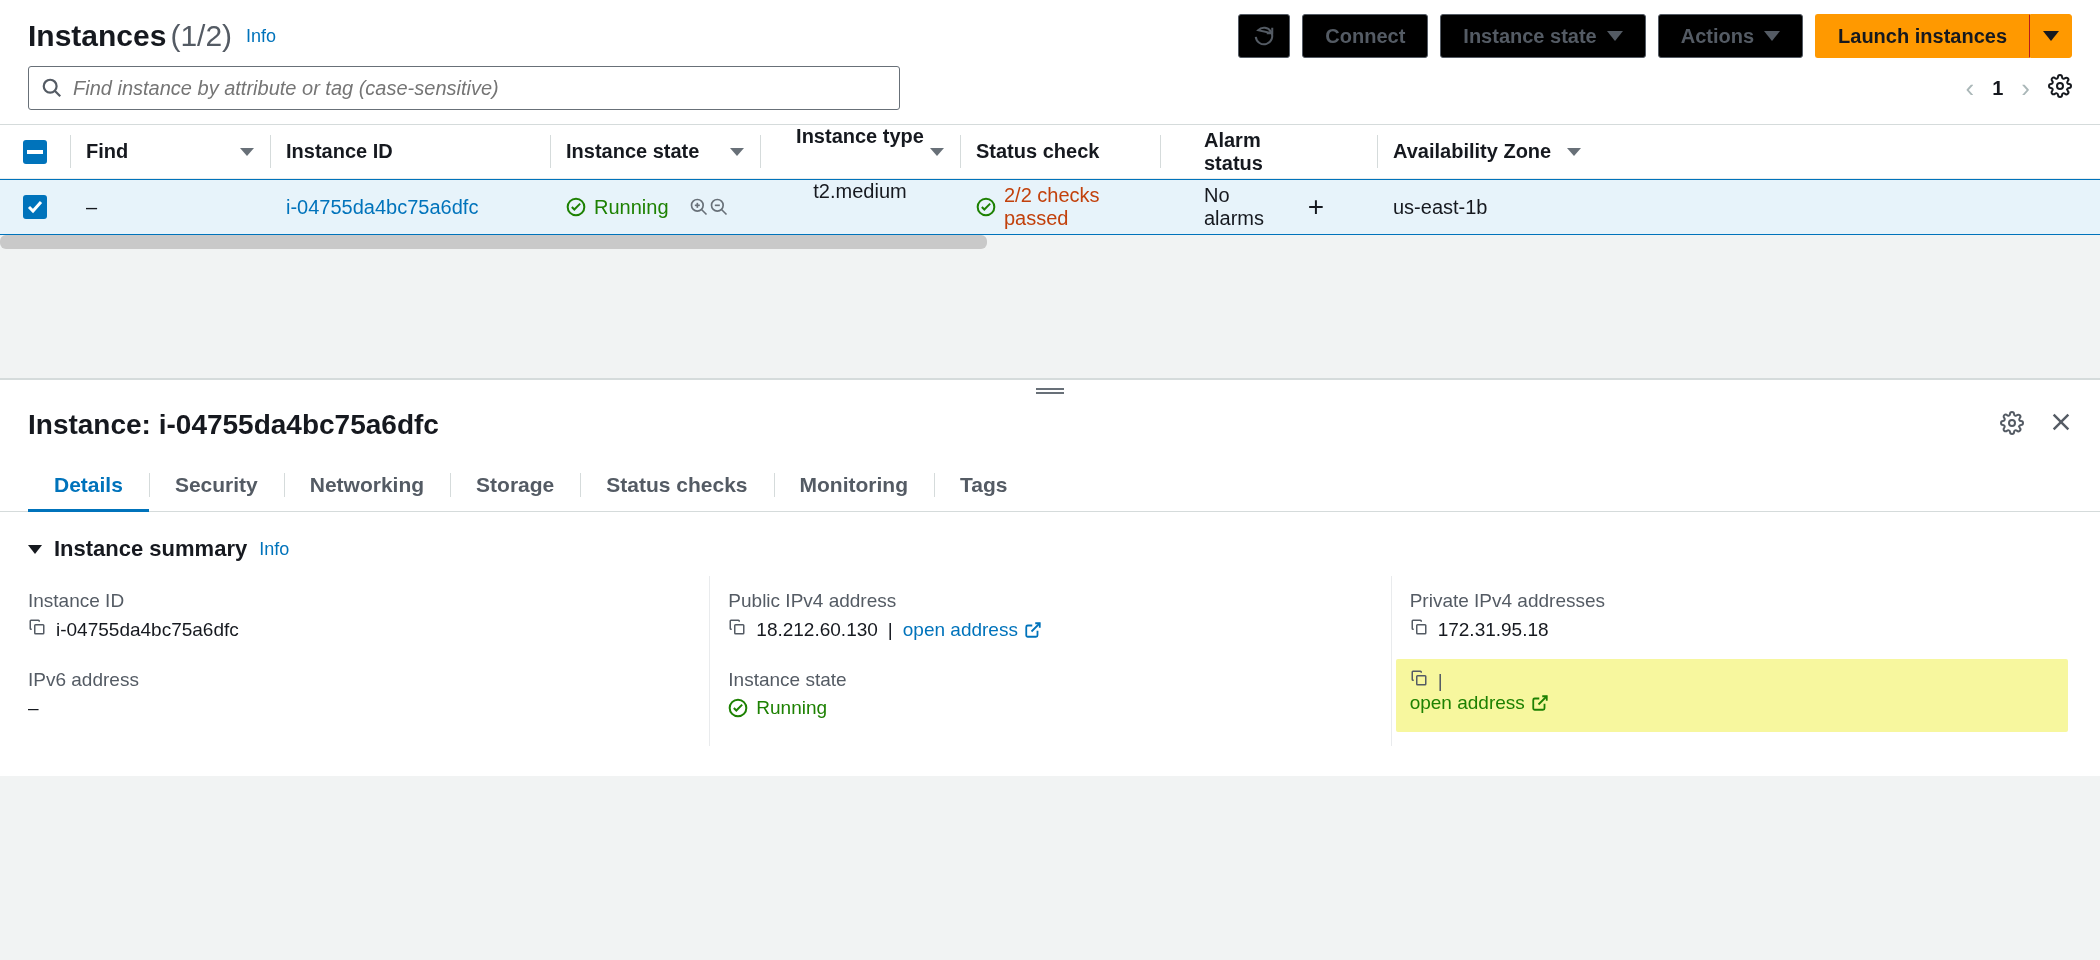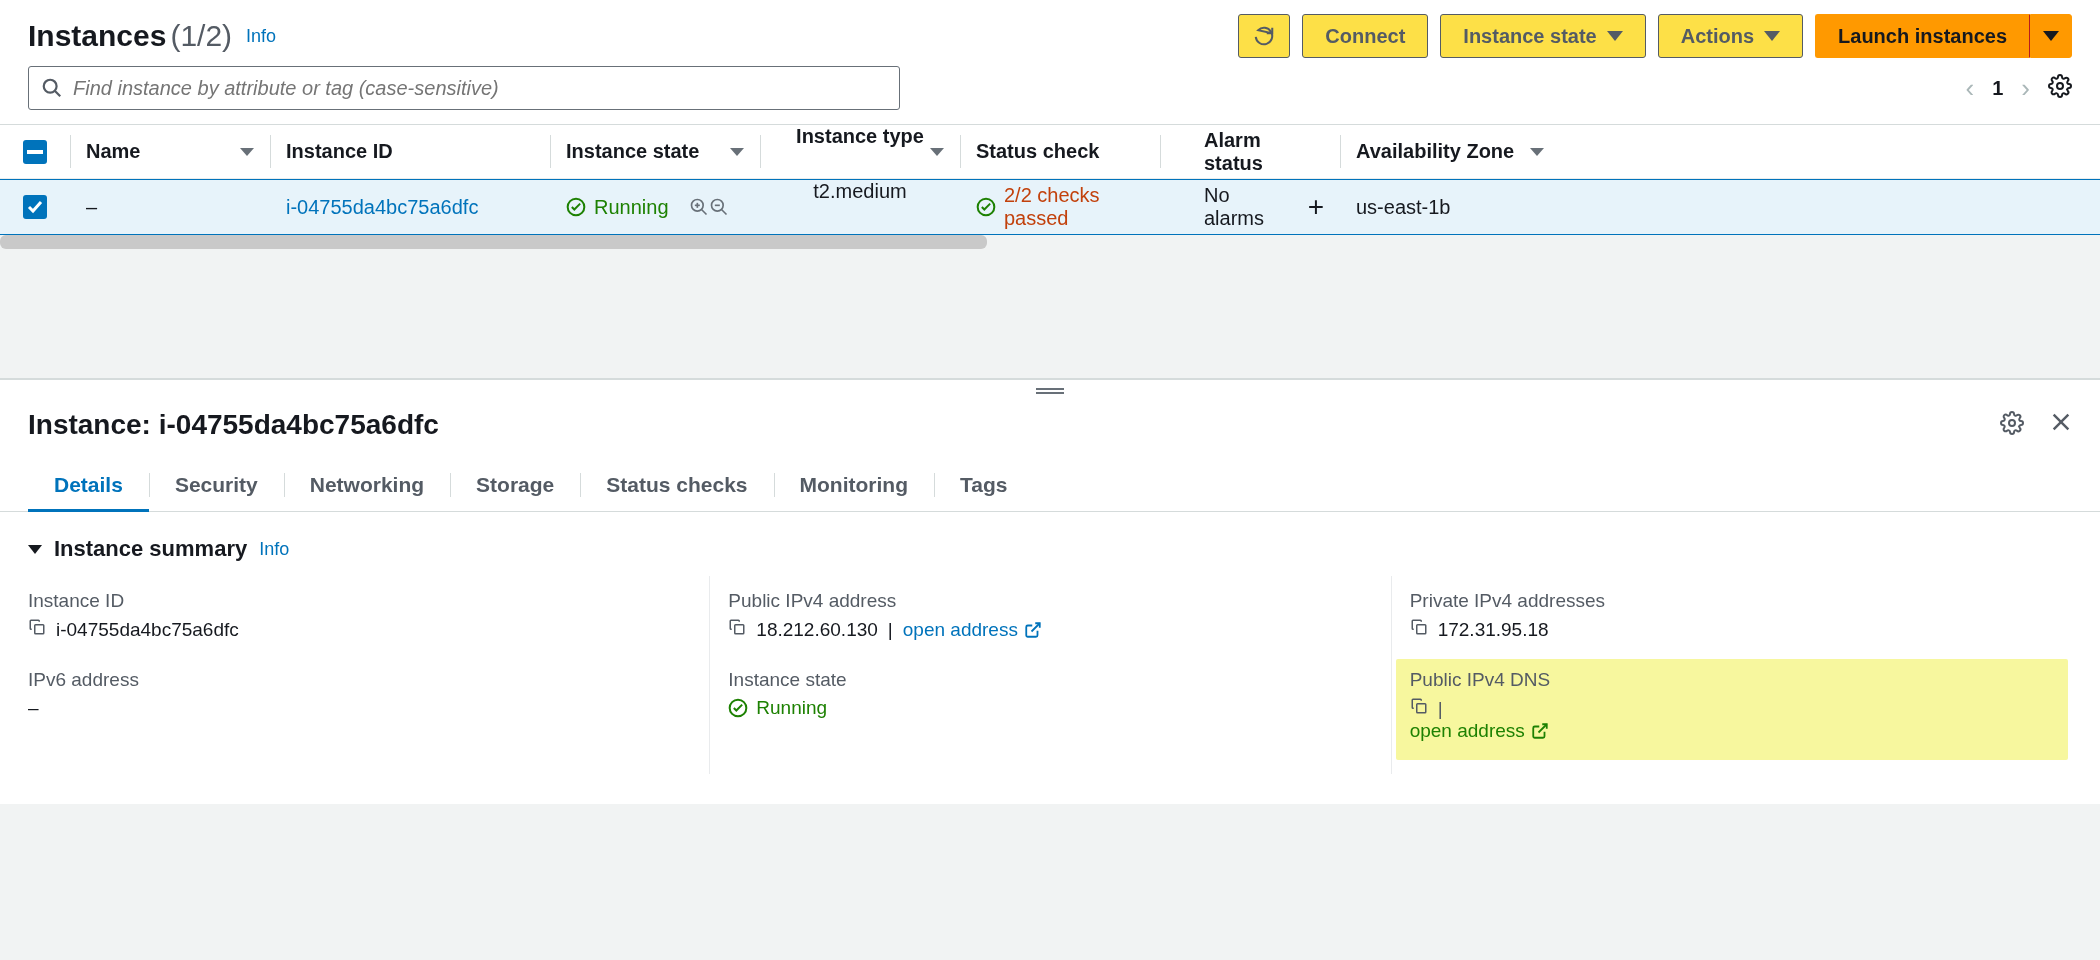--- a/index.html
+++ b/index.html
@@ -4,21 +4,21 @@
 <style>
 * { box-sizing: border-box; margin: 0; padding: 0; font-family: "Amazon Ember", "Helvetica Neue", Arial, sans-serif; }
 body { background: #f1f3f3; color: #16191f; font-size: 18px; }
 
 
 .header-bar { display: flex; align-items: center; padding: 14px 28px 8px 28px; background: #fff; }
 .header-title { font-size: 30px; font-weight: 700; }
 .header-count { font-size: 30px; font-weight: 400; color: #545b64; margin-left: 4px; }
 .header-info { font-size: 18px; color: #0073bb; margin-left: 14px; font-weight: 500; cursor: pointer; }
 .header-actions { margin-left: auto; display: flex; gap: 12px; align-items: stretch; }
-.btn { height: 44px; padding: 0 22px; border: 1.5px solid #545b64; background: #fde047; border-radius: 3px; font-size: 20px; font-weight: 700; color: #545b64; display: inline-flex; align-items: center; gap: 10px; cursor: pointer; }
+.btn { height: 44px; padding: 0 22px; border: 1.5px solid #545b64; background: #000000; border-radius: 3px; font-size: 20px; font-weight: 700; color: #545b64; display: inline-flex; align-items: center; gap: 10px; cursor: pointer; }
 .btn.icon-only { padding: 0 14px; }
 .btn.primary { background: #ff9900; border-color: #ff9900; color: #16191f; }
 .btn.primary.split-main { border-top-right-radius: 0; border-bottom-right-radius: 0; border-right: 1px solid #b91c1c; }
 .btn.primary.split-caret { border-top-left-radius: 0; border-bottom-left-radius: 0; padding: 0 12px; }
 .caret { width: 0; height: 0; border-left: 8px solid transparent; border-right: 8px solid transparent; border-top: 10px solid #545b64; }
 .caret.dark { border-top-color: #16191f; }
 
 
 .search-row { display: flex; align-items: center; padding: 0 28px 14px 28px; background: #fff; gap: 18px; border-bottom: 1px solid #d5dbdb; }
 .search-box { flex: 0 0 872px; height: 44px; border: 1.5px solid #687078; border-radius: 3px; display: flex; align-items: center; padding: 0 12px; gap: 10px; }
@@ -34,21 +34,21 @@
 .cell { padding: 0 16px; display: flex; align-items: center; height: 100%; position: relative; }
 .cell.sep::before { content: ""; position: absolute; left: 0; top: 10px; bottom: 10px; width: 1px; background: #d5dbdb; }
 .sort-caret { margin-left: auto; width: 0; height: 0; border-left: 7px solid transparent; border-right: 7px solid transparent; border-top: 8px solid #687078; }
 .col-check { width: 70px; justify-content: center; }
 .col-name { width: 200px; }
 .col-id { width: 280px; }
 .col-state { width: 210px; }
 .col-type { width: 200px; flex-direction: column; }
 .col-status { width: 200px; }
 .col-alarm { width: 180px; padding-left: 44px; }
-.col-az { width: 220px; }
+.col-az { width: 220px; margin-left: 37px; }
 
 .trow { display: flex; align-items: center; height: 56px; background: #e7f3fa; border-top: 1px solid #0073bb; border-bottom: 1px solid #0073bb; font-size: 20px; }
 .chk { width: 24px; height: 24px; border-radius: 3px; display: inline-flex; align-items: center; justify-content: center; }
 .chk.indeterminate { background: #0073bb; color: #fff; }
 .chk.checked { background: #0073bb; color: #fff; }
 .link { color: #0073bb; cursor: pointer; }
 .state-badge { display: inline-flex; align-items: center; gap: 8px; color: #1d8102; font-weight: 500; }
 .status-pass { color: #c2410c; display: inline-flex; align-items: center; gap: 8px; }
 .scrollbar-track { height: 14px; background: #f1f3f3; }
 .scrollbar-thumb { height: 14px; background: #c9c9c9; border-radius: 6px; width: 47%; }
@@ -149,21 +149,21 @@
 <div class="tbl">
   <div class="thead">
     <div class="cell col-check">
       <span class="chk indeterminate">
         <svg width="16" height="4" viewBox="0 0 16 4">
             <rect width="16" height="4" fill="#fff"></rect>
           </svg>
       </span>
     </div>
     <div class="cell sep col-name">
-        <span>Name</span>
+        <span>Find</span>
         <span class="sort-caret"></span>
       </div>
     <div class="cell sep col-id">
         <span>Instance ID</span>
       </div>
     <div class="cell sep col-state">
         <span>Instance state</span>
         <span class="sort-caret"></span>
       </div>
     <div class="cell sep col-type">
@@ -337,21 +337,20 @@
       <span class="copy-icon">
         <svg width="18" height="18" viewBox="0 0 24 24" fill="none" stroke="#545b64" stroke-width="2">
             <rect x="9" y="9" width="12" height="12" rx="1"></rect>
             <path d="M5 15H4a1 1 0 0 1-1-1V4a1 1 0 0 1 1-1h10a1 1 0 0 1 1 1v1"></path>
           </svg>
       </span>
       <span>172.31.95.18</span>
     </div>
     <div style="height:28px"></div>
     <div class="highlight">
-      <div class="detail-label">Public IPv4 DNS</div>
       <div class="detail-value" style="color:#545b64">
         <span class="copy-icon">
           <svg width="18" height="18" viewBox="0 0 24 24" fill="none" stroke="#545b64" stroke-width="2">
               <rect x="9" y="9" width="12" height="12" rx="1"></rect>
               <path d="M5 15H4a1 1 0 0 1-1-1V4a1 1 0 0 1 1-1h10a1 1 0 0 1 1 1v1"></path>
             </svg>
         </span>
         <span>|</span>
       </div>
       <div class="detail-value">

